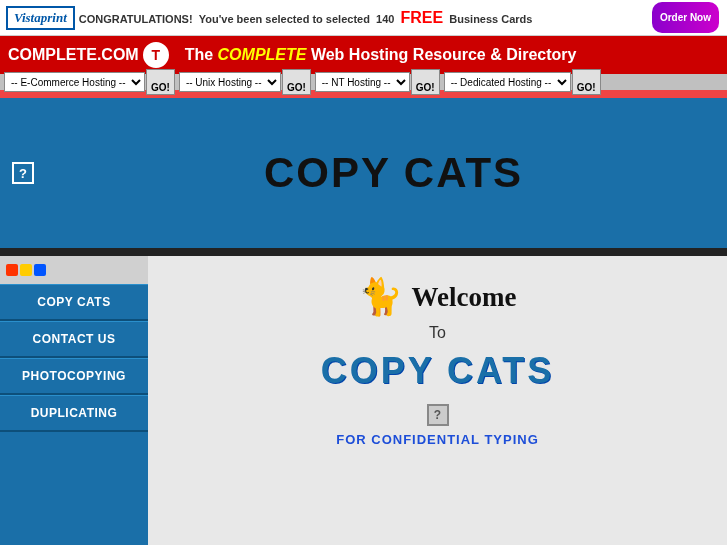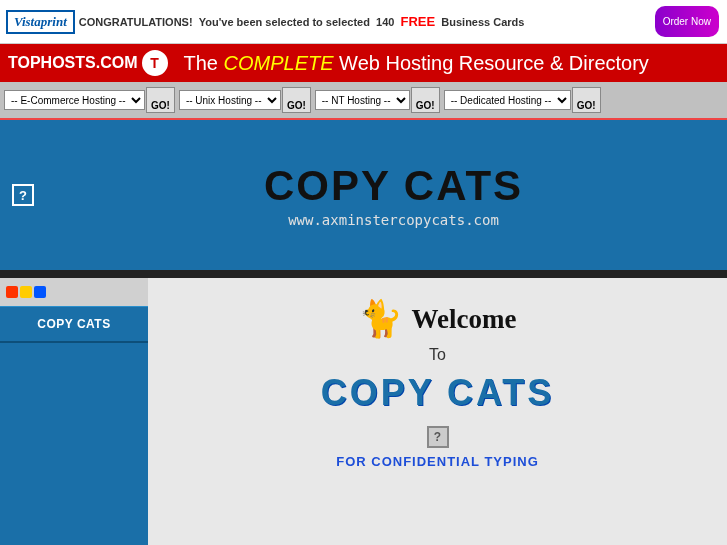--- a/index.html
+++ b/index.html
@@ -1,21 +1,21 @@
 <!DOCTYPE html>
 <html><head>
   <meta charset="utf-8">
   <style>
     * { margin: 0; padding: 0; box-sizing: border-box; }
     body { width: 727px; height: 545px; overflow: hidden; font-family: Arial, sans-serif; background: #d0d0d0; }
 
     
     #ad-banner {
       width: 100%;
-      height: 44px;
+      height: 36px;
       background: #fff;
       display: flex;
       align-items: center;
       border-bottom: 1px solid #ccc;
       overflow: hidden;
     }
     #ad-banner .vistaprint-logo {
       background: #fff;
       padding: 2px 6px;
       font-weight: bold;
@@ -27,30 +27,30 @@
       margin-right: 4px;
       font-family: serif;
     }
     #ad-banner .congrats-text {
       font-size: 11px;
       font-weight: bold;
       color: #333;
     }
     #ad-banner .congrats-text .free {
       color: #ff0000;
-      font-size: 13px;
+      font-size: 16px;
       font-weight: bold;
     }
     #ad-banner .order-btn {
       margin-left: auto;
       margin-right: 8px;
       background: linear-gradient(to right, #8b00cc, #cc00cc);
       color: #fff;
       font-size: 10px;
-      font-weight: normal;
+      font-weight: bold;
       padding: 10px 8px;
       border-radius: 10px;
       border: none;
       cursor: pointer;
     }
 
     
     #tophosts-bar {
       width: 100%;
       height: 38px;
@@ -74,39 +74,39 @@
       border-radius: 50%;
       background: #fff;
       color: #cc0000;
       font-weight: bold;
       font-size: 14px;
       margin: 0 4px;
       border: 2px solid #fff;
     }
     #tophosts-bar .tagline {
       color: #fff;
-      font-size: 20px;
-      font-weight: normal;
+      font-size: 16px;
+      font-weight: bold;
       margin-left: 12px;
     }
     #tophosts-bar .tagline .complete {
       color: #ffff00;
       font-style: italic;
     }
 
     
     #nav-toolbar {
       width: 100%;
-      height: 38px;
+      height: 24px;
       background: #c0c0c0;
       display: flex;
       align-items: center;
       gap: 4px;
       padding: 2px 4px;
-      border-bottom: 2px solid #ef4444;
+      border-bottom: 8px solid #ef4444;
     }
     .nav-select-group {
       display: flex;
       align-items: center;
       gap: 1px;
     }
     .nav-select-group select {
       font-size: 10px;
       height: 20px;
       border: 1px solid #888;
@@ -287,21 +287,21 @@
     <span>CONGRATULATIONS!</span>
     &nbsp;<span>You've been selected to selected</span>
     &nbsp;<span>140</span>
     &nbsp;<span class="free">FREE</span>
     &nbsp;<span>Business Cards</span>
   </span>
   <button class="order-btn">Order Now</button>
 </div>
 
 <div id="tophosts-bar">
-  <span class="logo-text">TOPHOSTS.COM</span>
+  <span class="logo-text">COMPLETE.COM</span>
   <span class="logo-icon">T</span>
   <span class="tagline">
     <span>The </span><span class="complete">COMPLETE</span><span> Web Hosting Resource &amp; Directory</span>
   </span>
 </div>
 
 <div id="nav-toolbar">
   <div class="nav-select-group">
     <select>
       <option>-- E-Commerce Hosting --</option>
@@ -325,37 +325,39 @@
       <option>-- Dedicated Hosting --</option>
     </select>
     <button class="go-btn">GO!</button>
   </div>
 </div>
 
 <div id="hero">
   <div class="question-box">?</div>
   <div class="brand-area">
     <div class="brand-name">COPY  CATS</div>
-    <div class="brand-url">www.axminstercopycats.com</div>
   </div>
 </div>
 
 <div id="divider"></div>
 
 <div id="main">
 
   <div id="sidebar">
     <div class="sidebar-top">
       <div class="color-dots">
         <div class="dot-red"></div>
         <div class="dot-yellow"></div>
         <div class="dot-blue"></div>
       </div>
     </div>
     <div class="sidebar-item">COPY CATS</div>
+    <div class="sidebar-item">CONTACT US</div>
+    <div class="sidebar-item">PHOTOCOPYING</div>
+    <div class="sidebar-item">DUPLICATING</div>
   </div>
 
   <div id="content">
     <div class="welcome-row">
       <span class="cat-icon">🐈</span>
       <span class="welcome-text">Welcome</span>
     </div>
     <div class="to-text">To</div>
     <div class="copy-cats-logo">COPY  CATS</div>
     <div class="img-placeholder">?</div>

